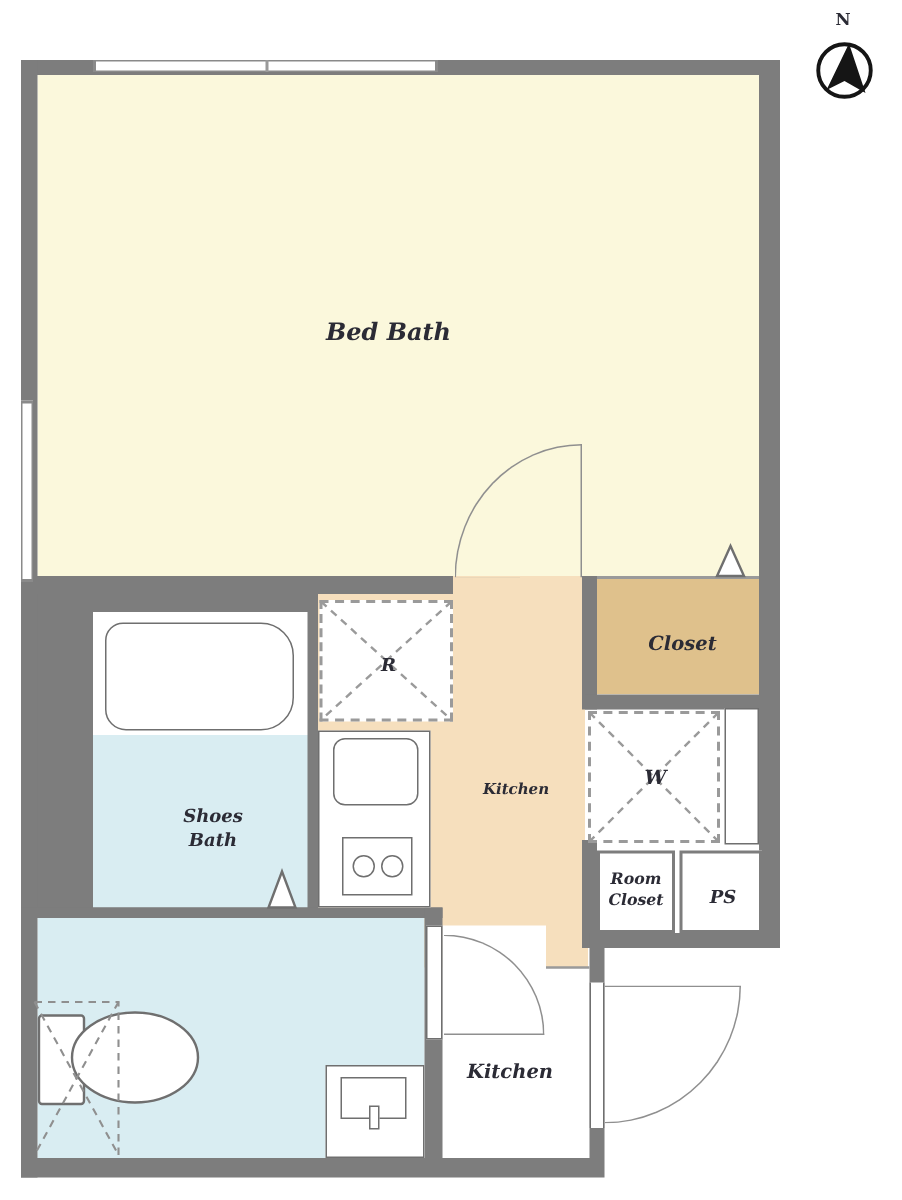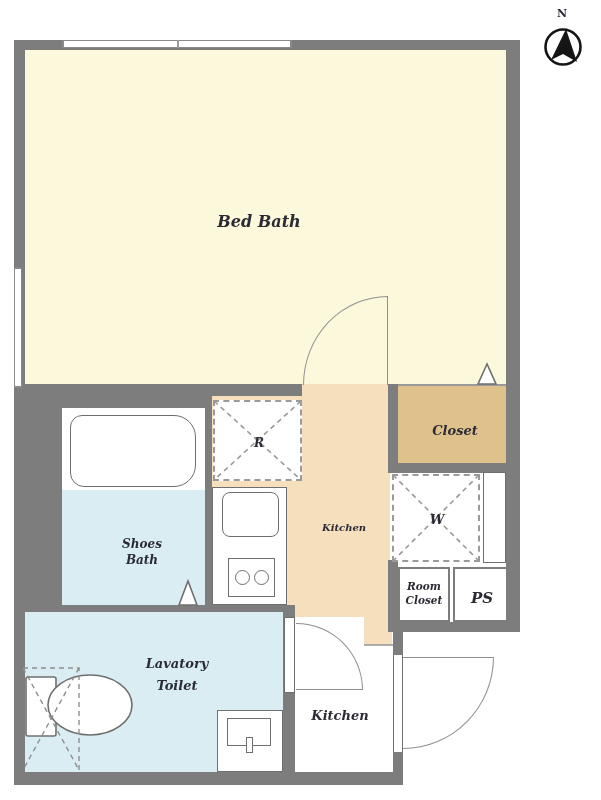--- a/index.html
+++ b/index.html
@@ -113,27 +113,23 @@
 
   <div class="lbl" style="left:259px;top:221px;font-size:16px;line-height:21px;">
     <span>Bed Bath</span>
   </div>
   <div class="lbl" style="left:344px;top:527px;font-size:10px;">Kitchen</div>
   <div class="lbl" style="left:455px;top:430px;font-size:13px;">Closet</div>
   <div class="lbl" style="left:142px;top:552px;font-size:12px;line-height:16px;">
     <span>Shoes</span>
     <span>Bath</span>
   </div>
-  <div class="lbl" style="left:177px;top:675px;font-size:13px;line-height:22px;">
-    <span>Lavatory</span>
-    <span>Toilet</span>
-  </div>
   <div class="lbl" style="left:340px;top:715px;font-size:13px;">Kitchen</div>
   <div class="lbl" style="left:424px;top:593px;font-size:10.5px;line-height:14px;">
     <span>Room</span>
     <span>Closet</span>
   </div>
-  <div class="lbl" style="left:482px;top:598px;font-size:15px;">PS</div>
+  <div class="lbl" style="left:482px;top:598px;font-size:12px;">PS</div>
   <div class="lbl" style="left:259px;top:443px;font-size:12px;">R</div>
   <div class="lbl" style="left:437px;top:519px;font-size:13px;">W</div>
   <div class="lbl" style="left:562px;top:13px;font-size:11px;font-style:normal;">N</div>
 
 </div>
 
 </body></html>

